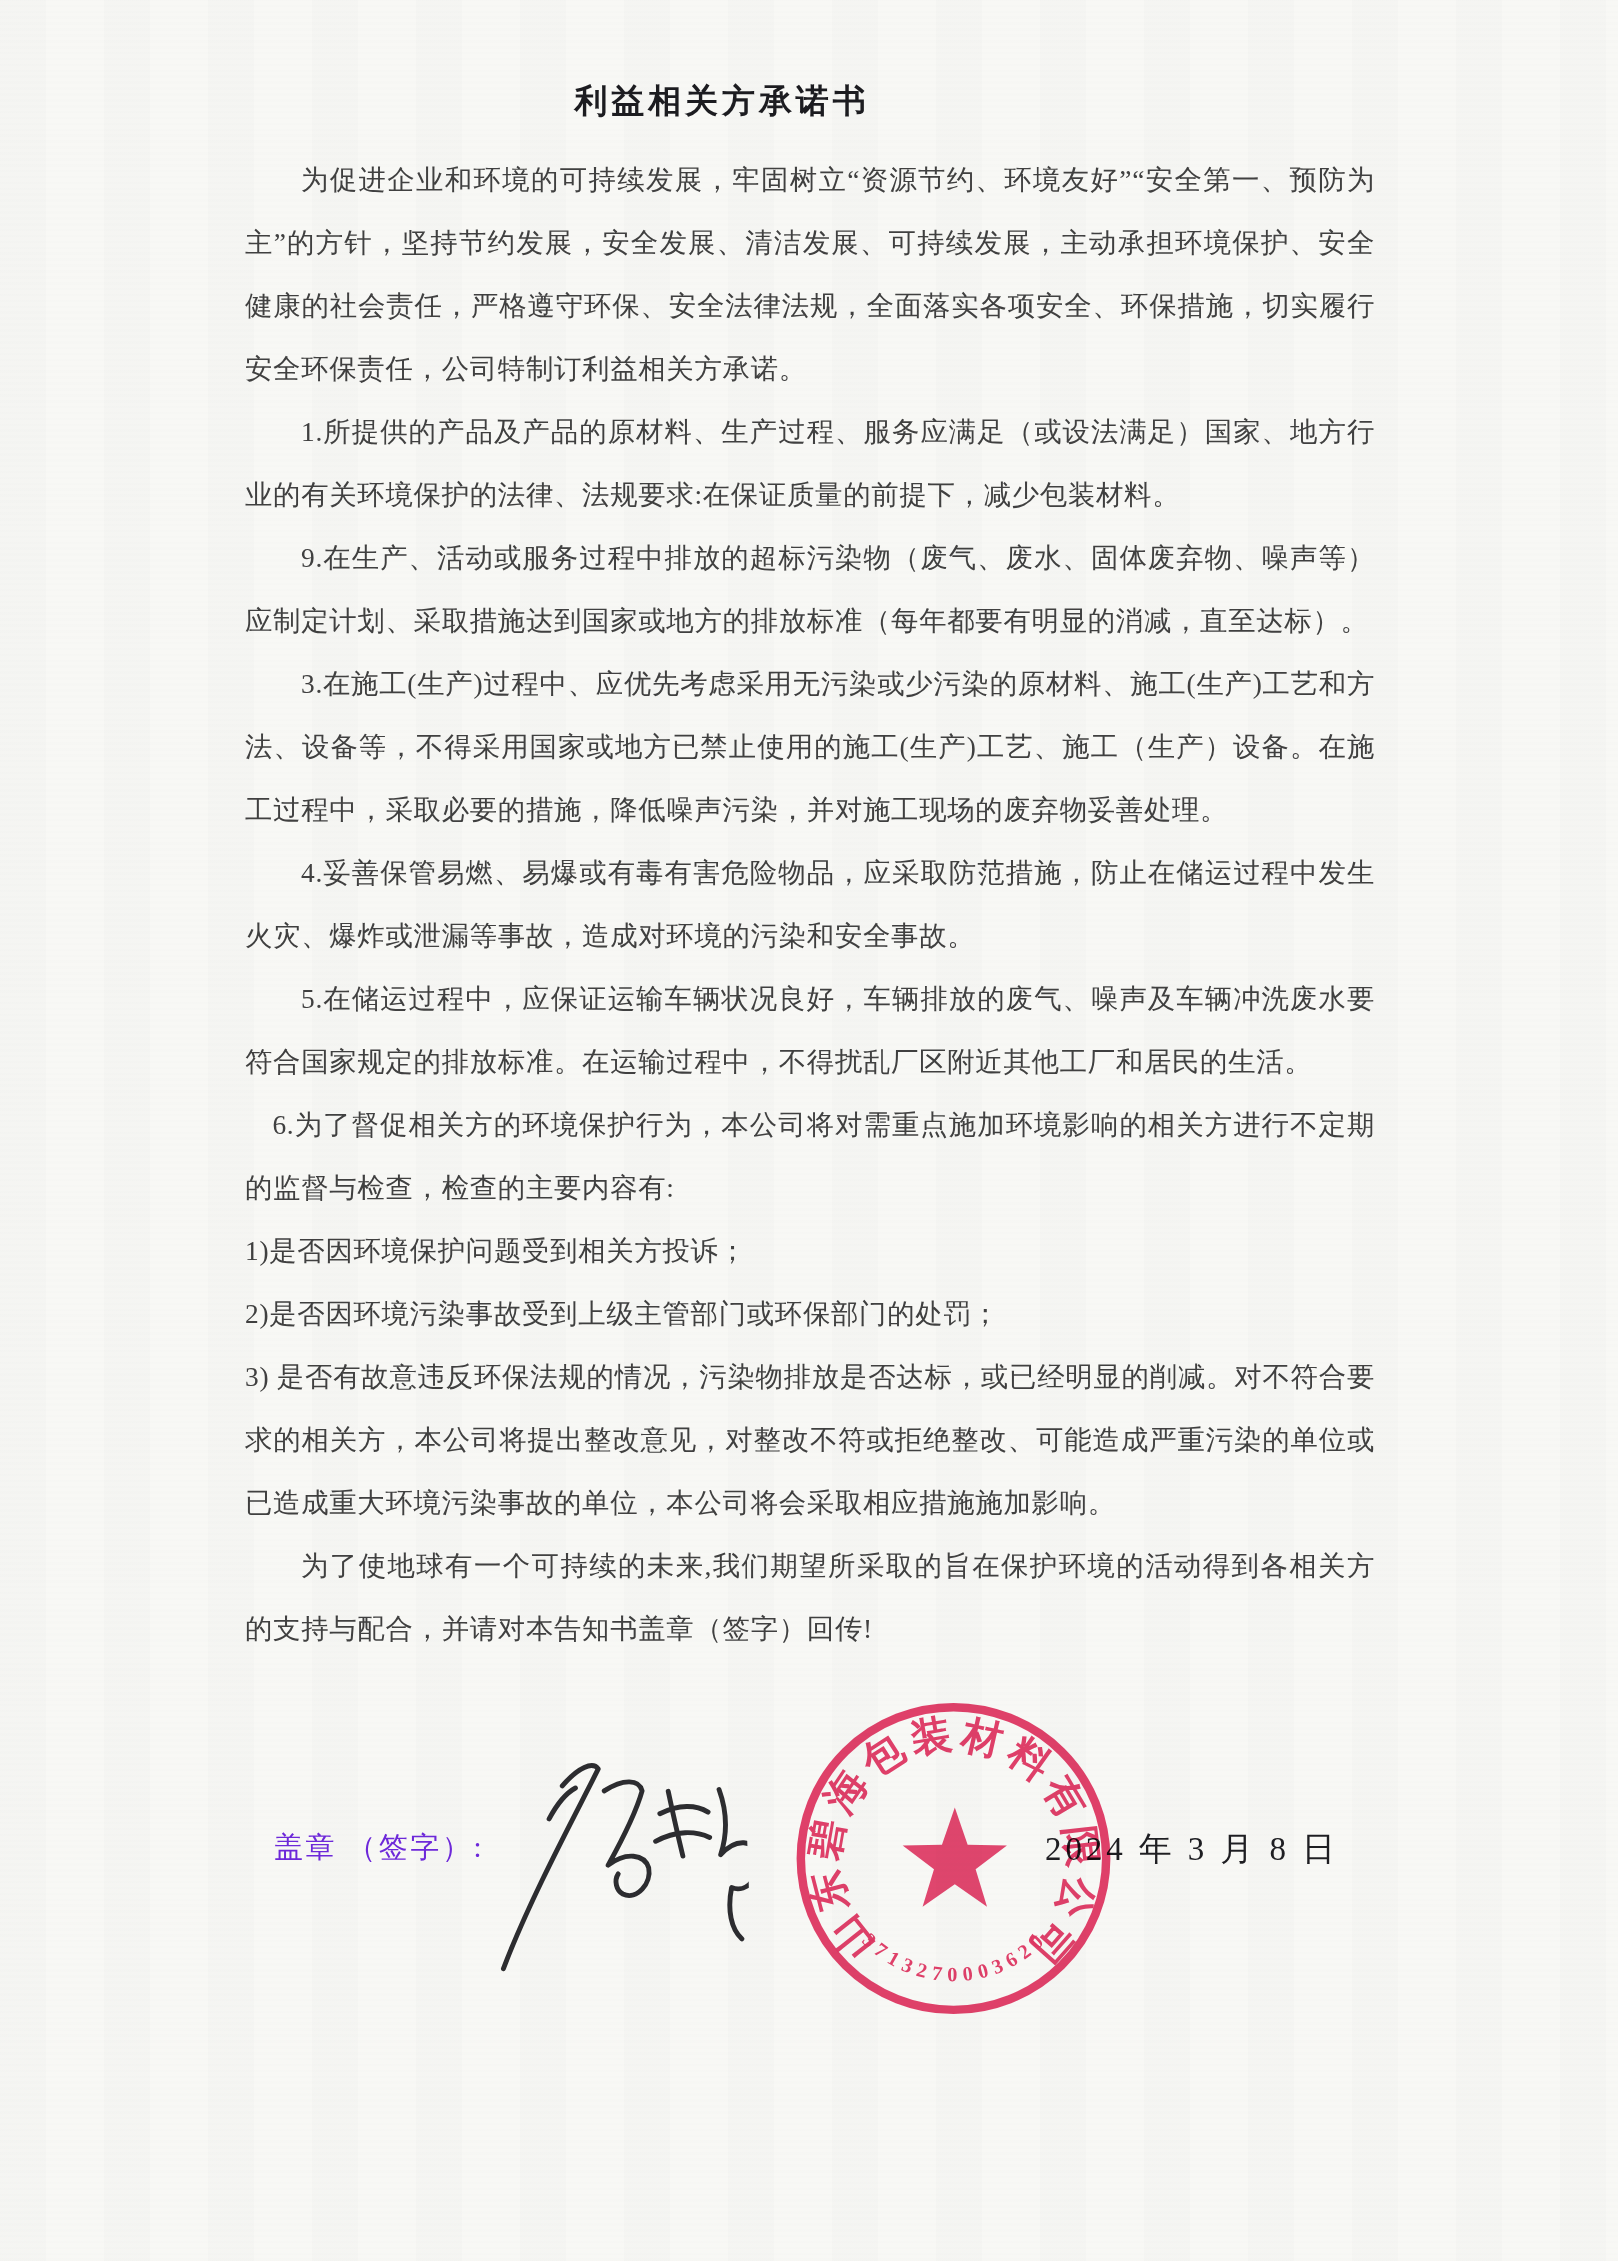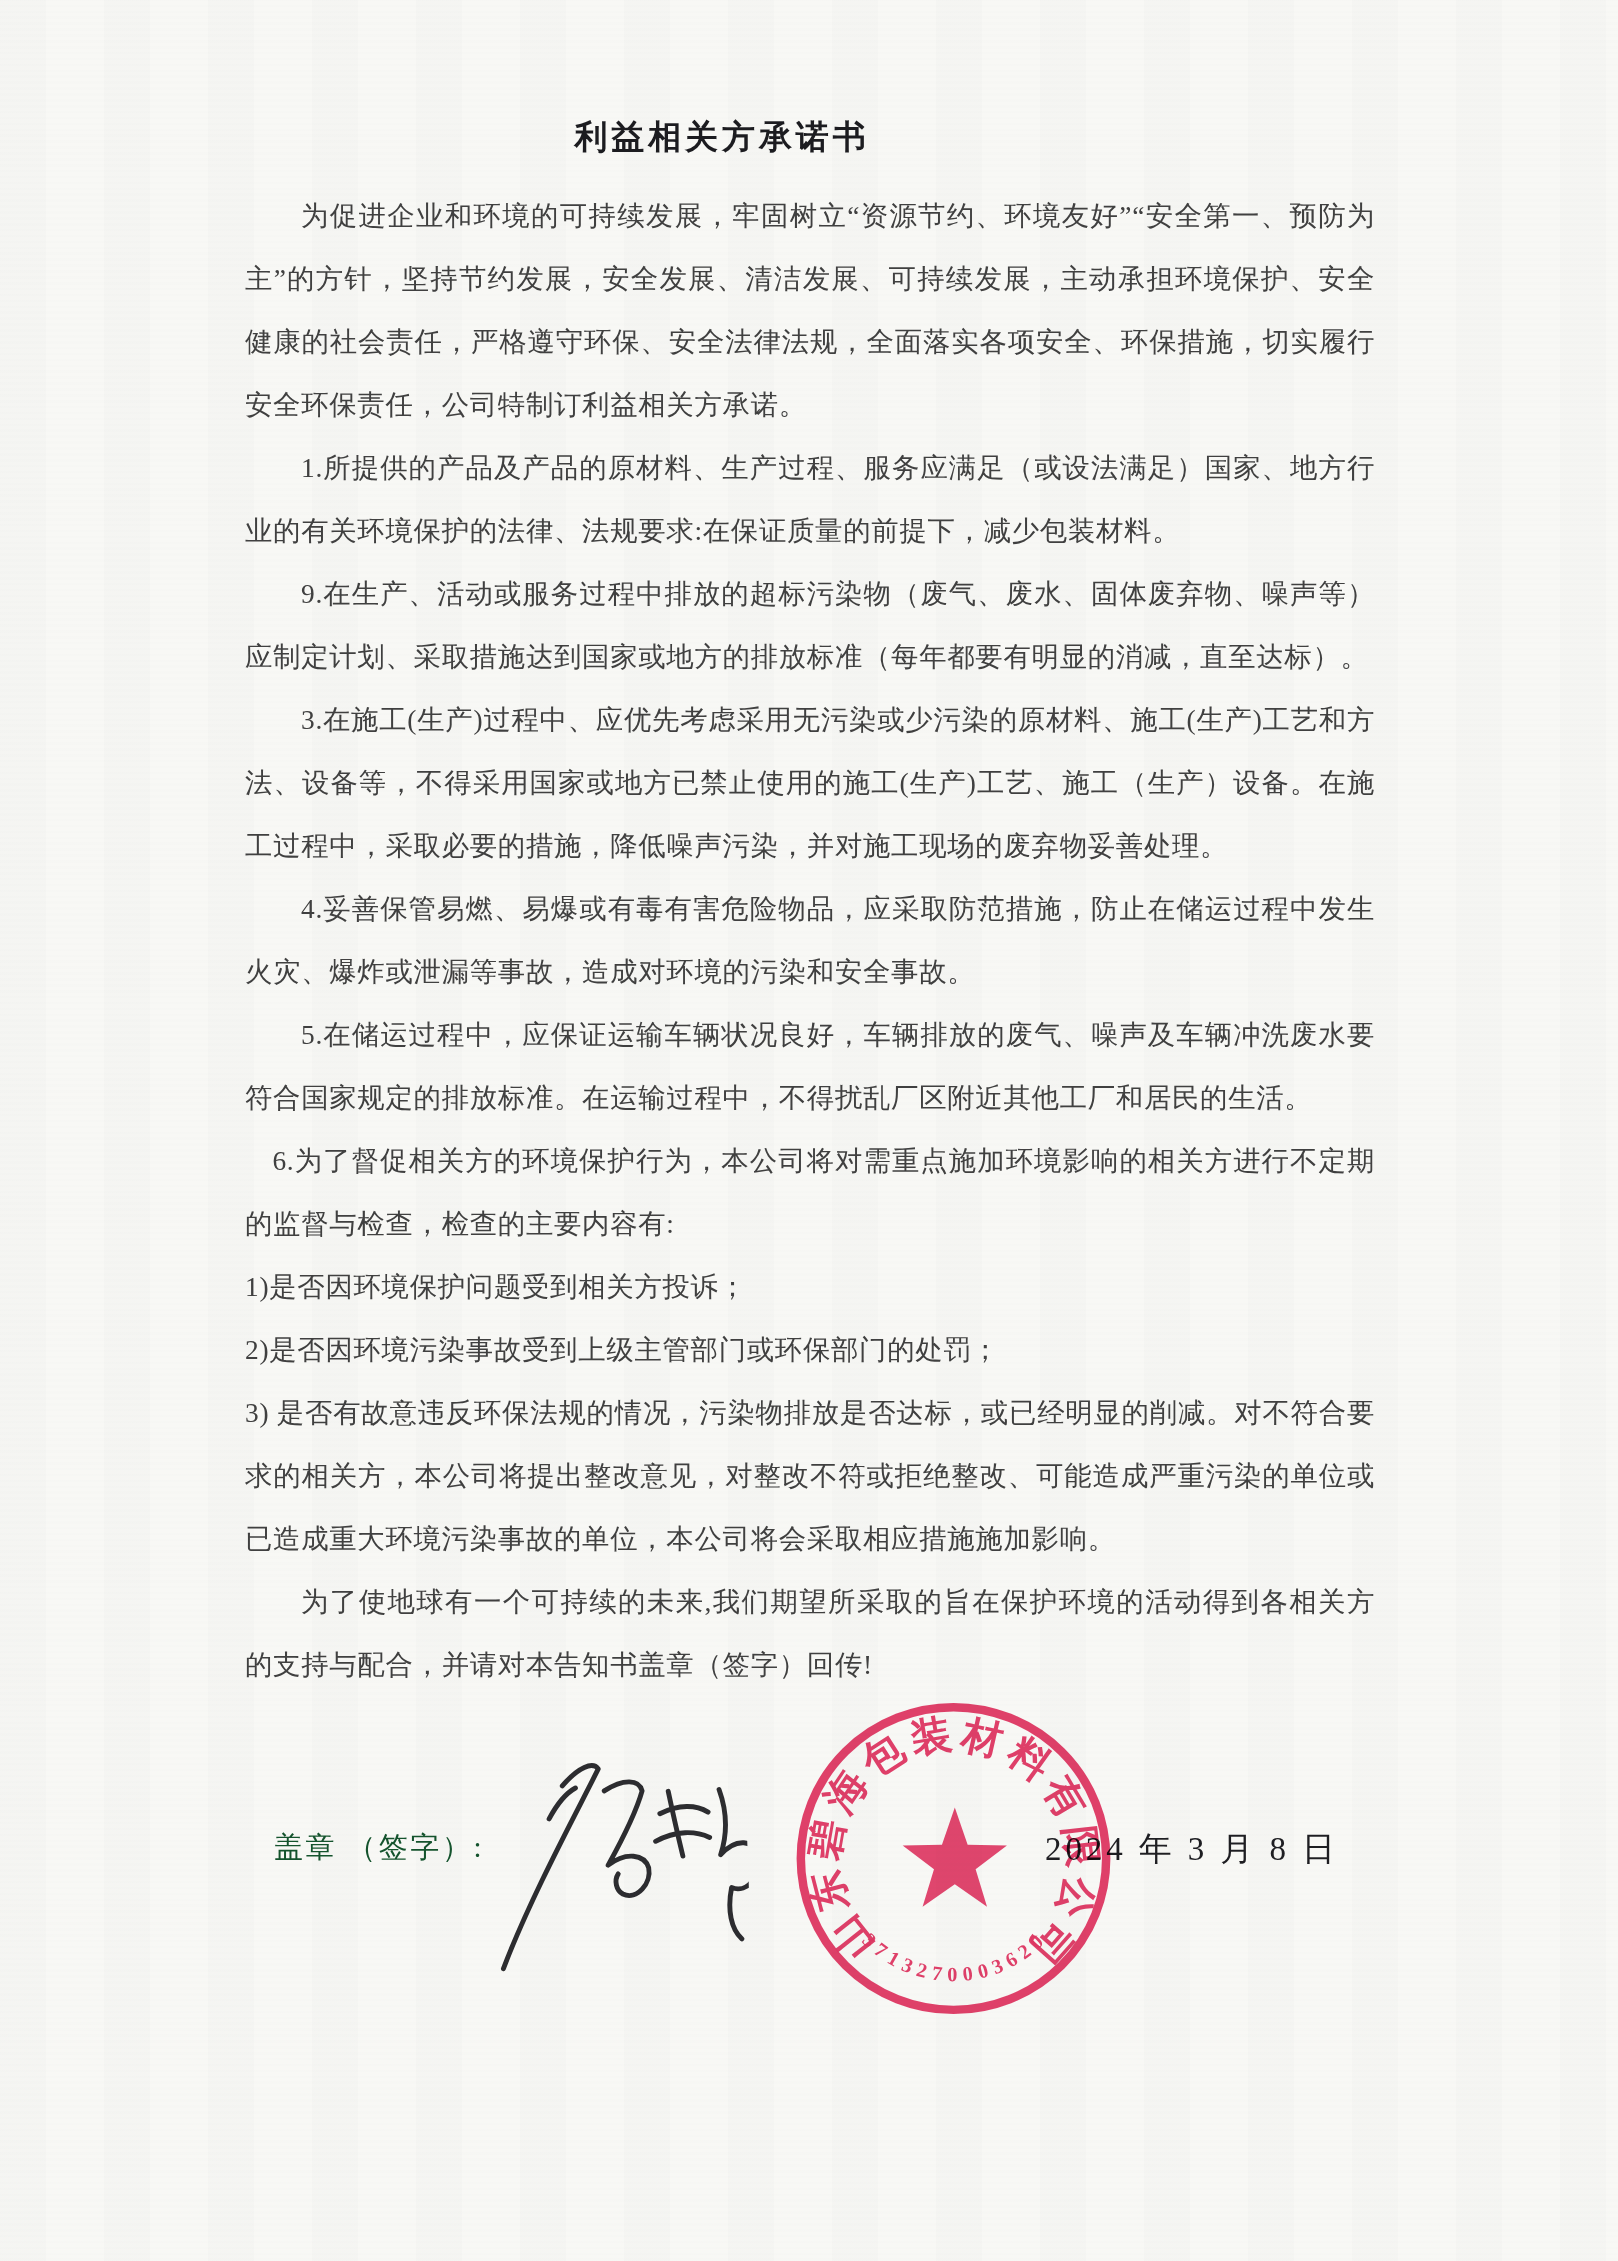--- a/index.html
+++ b/index.html
@@ -17,21 +17,21 @@
       repeating-linear-gradient(90deg, rgba(90,100,110,0.018) 0 46px, rgba(0,0,0,0) 46px 104px),
       repeating-linear-gradient(0deg, rgba(120,140,150,0.012) 0 2.6px, rgba(0,0,0,0) 2.6px 5.9px),
       #f8f8f5;
   }
   .content{
     position:absolute;
     left:245px; width:1130px; top:0;
     color:#232327;
   }
   .doc-title{
-    margin:120px 176px 0 0;
+    margin:84px 176px 0 0;
     text-align:center;
     font-size:33px;
     line-height:34px;
     font-weight:700;
     letter-spacing:3.9px;
     color:#1c1c20;
   }
   .doc-body{ margin-top:31px; }
   .para{
     margin:0;
@@ -42,21 +42,21 @@
     letter-spacing:0.7px;
     color:#404040;
   }
   .ind2{ text-indent:56px; }
   .ind1{ text-indent:27.4px; }
   .ind0{ text-indent:0; }
   .seal-line-label{
     position:absolute;
     left:274px; top:1828px;
     font-size:29px;
-    color:#14532d;
+    color:#6d28d9;
     letter-spacing:2.6px;
     font-family:Liberation Serif, serif;
   }
   .date-line{
     position:absolute;
     left:1045px; top:1827px;
     font-size:33px;
     color:#1e1e22;
     letter-spacing:3.9px;
     z-index:5;

